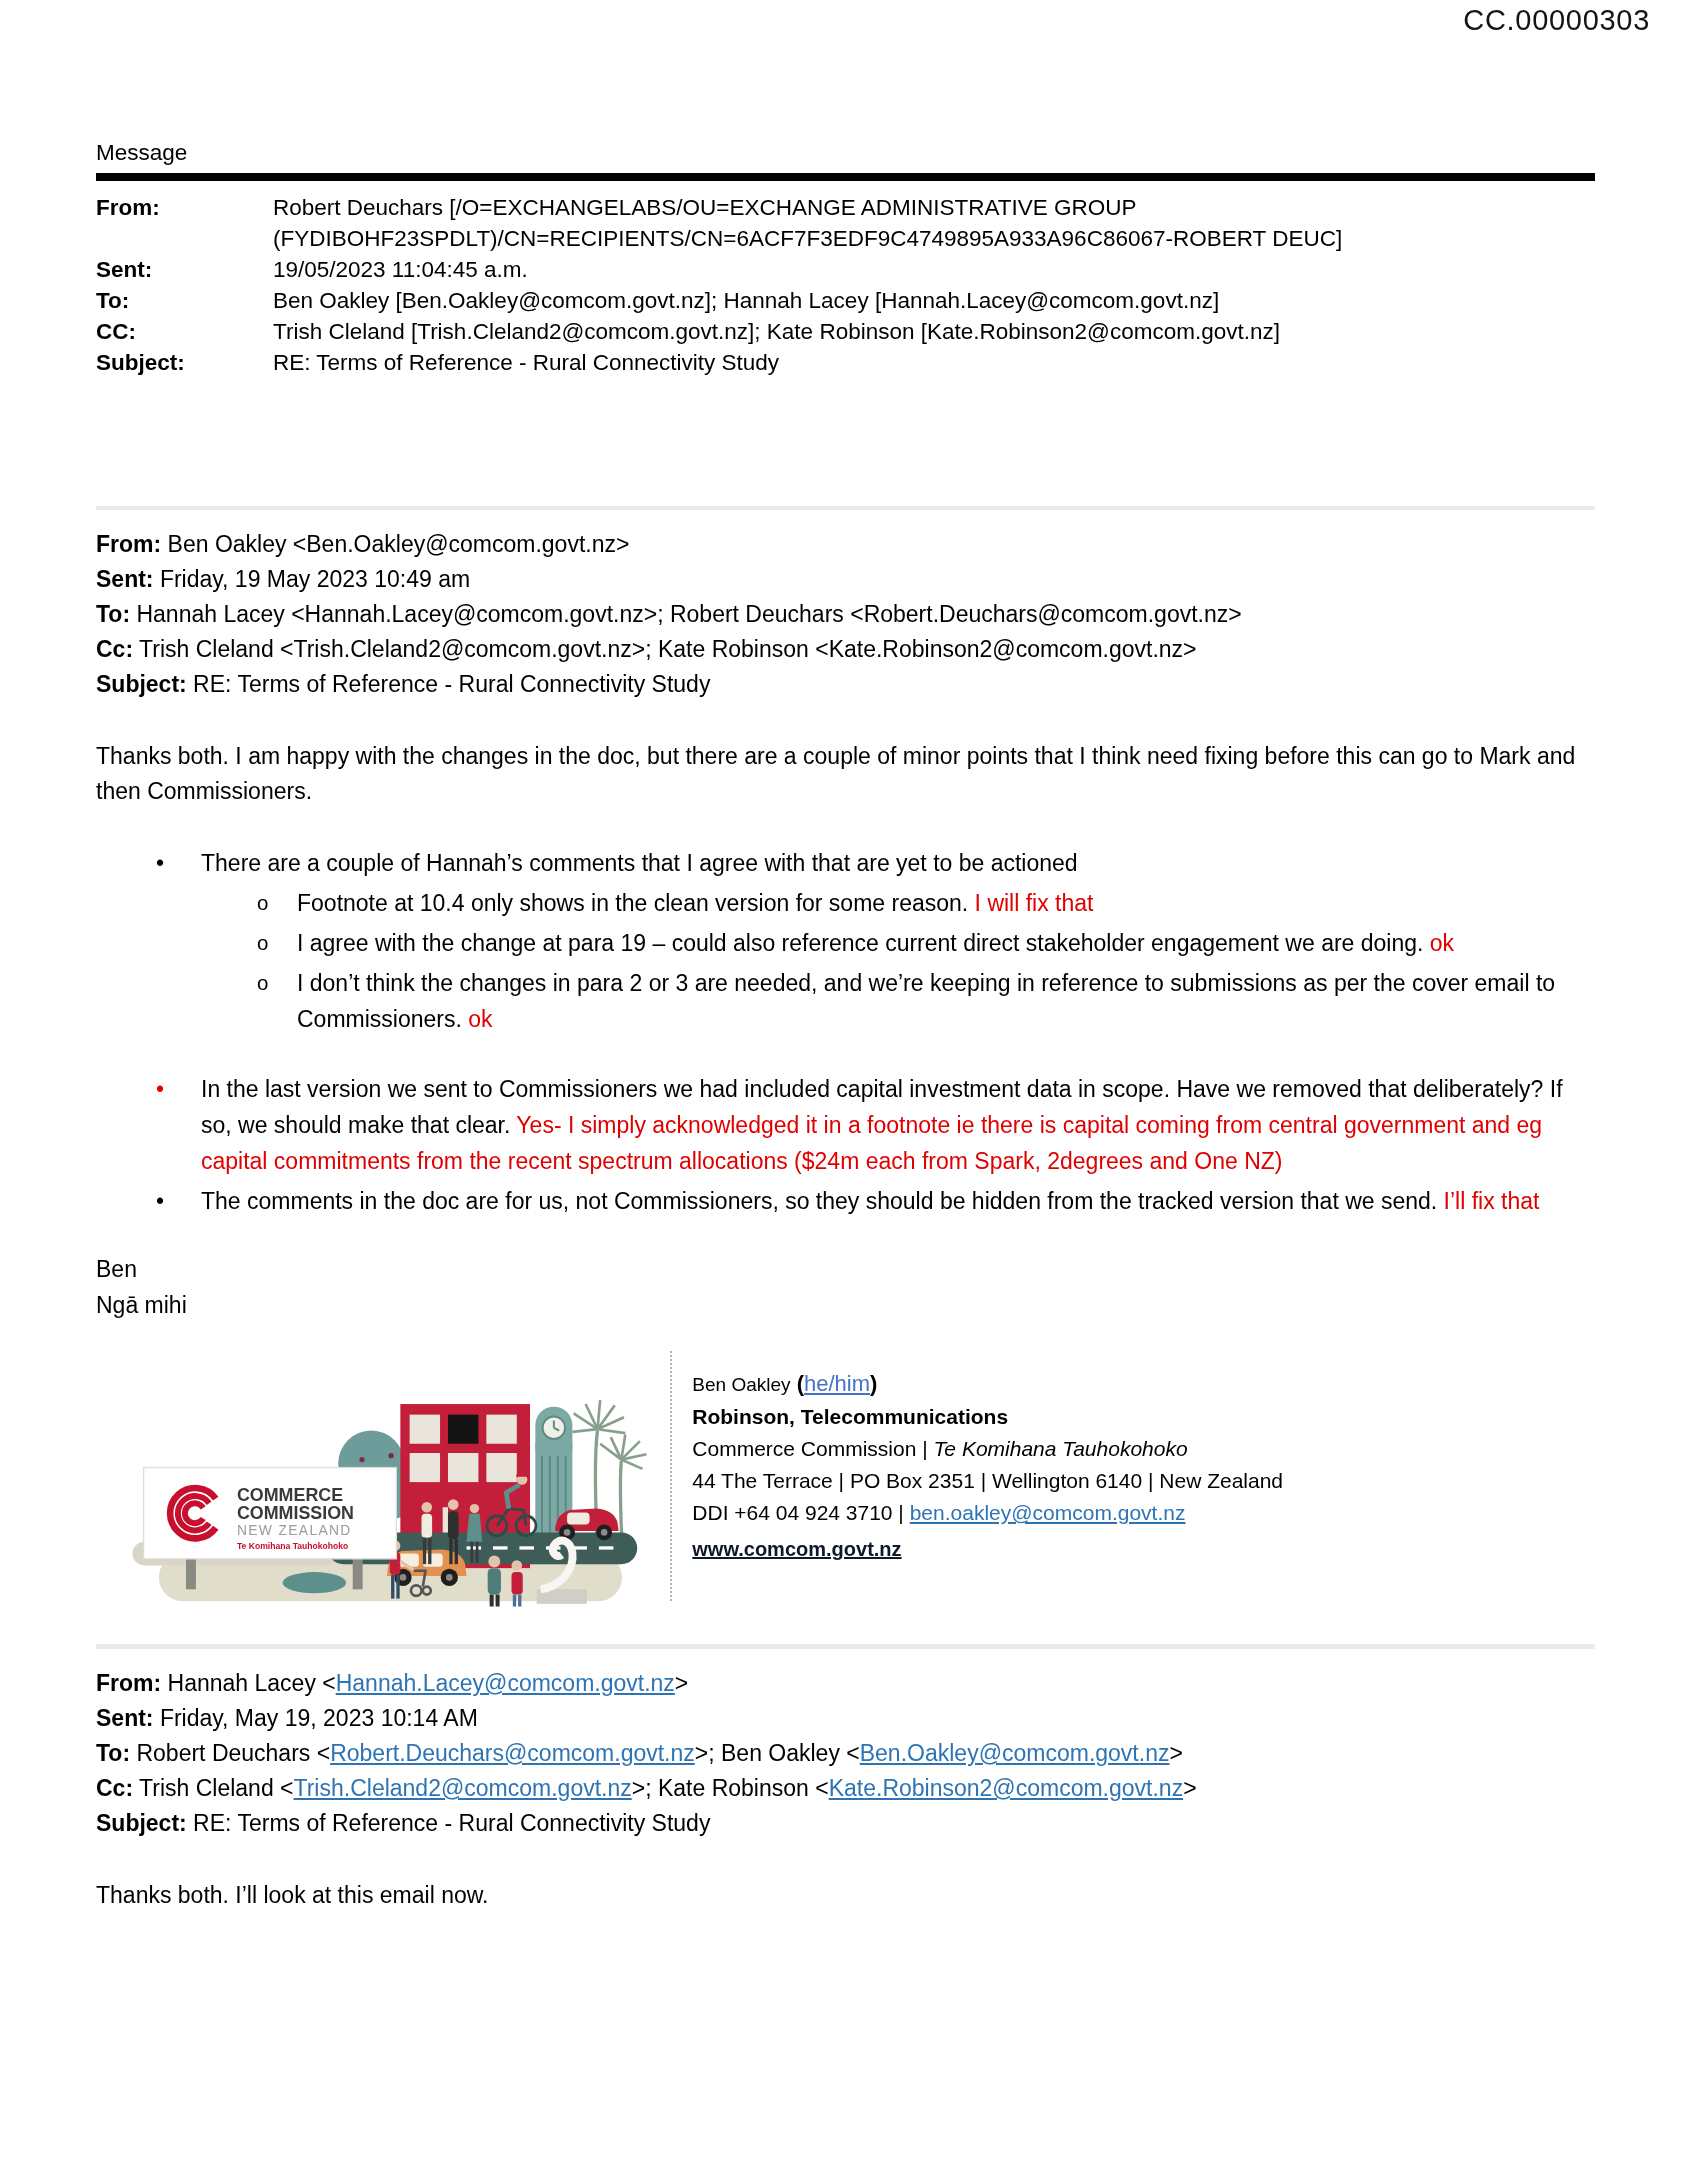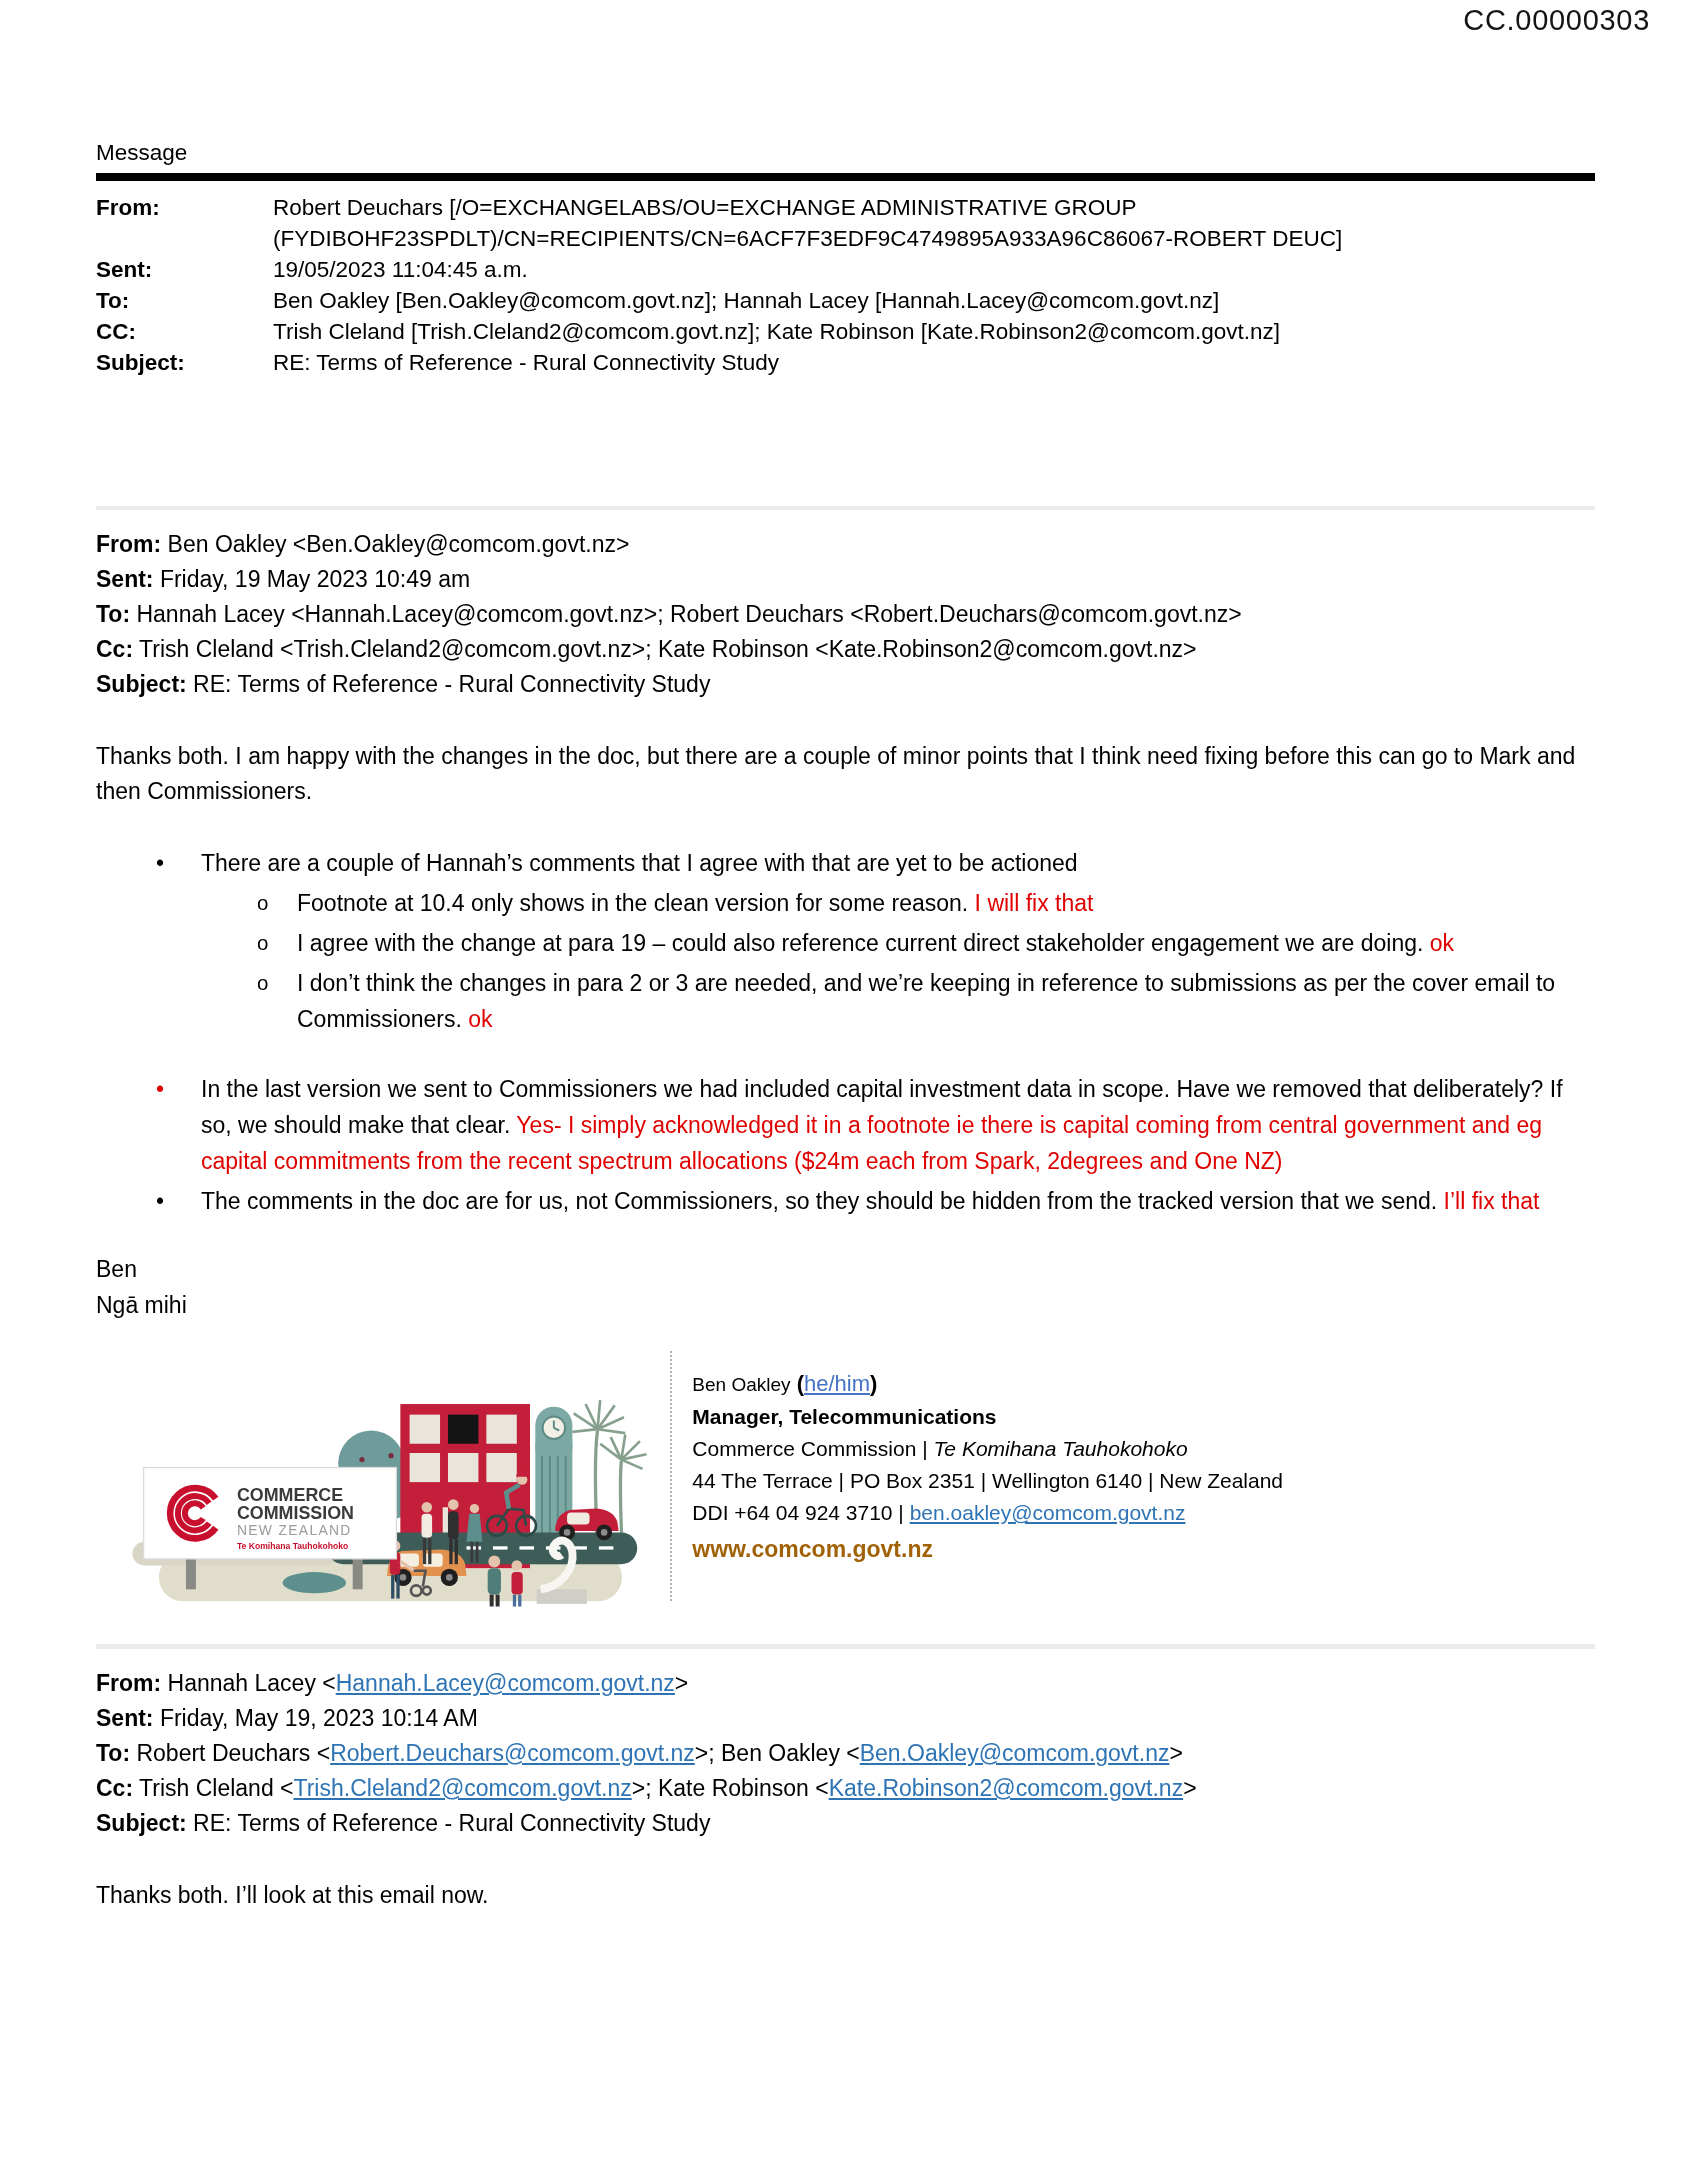--- a/index.html
+++ b/index.html
@@ -50,21 +50,21 @@
   .sig-row{margin-top:20px;display:flex;align-items:flex-start;}
   .sig-art{flex:none;width:569px;height:265px;}
   .sig-sep{flex:none;border-left:2.6px dotted #b5b5b5;height:250px;margin-left:5.3px;margin-top:8px;}
   .sig-text{margin-left:20px;margin-top:25px;font-size:21px;line-height:32px;}
   .sig-name{font-size:19px;font-weight:normal;}
   .sig-paren{font-size:22px;font-weight:bold;}
   .pronoun-link{color:#4472c4;text-decoration:underline;font-size:22px;font-weight:normal;}
   .sig-title{font-weight:bold;}
   .maori{font-style:italic;}
   .mail-link{color:#2e74b5;text-decoration:underline;}
-  .web-link{display:inline-block;margin-top:4px;font-size:23px;font-weight:bold;color:#a16207;}
+  .web-link{display:inline-block;margin-top:4px;font-size:20px;font-weight:bold;color:#0f172a;text-decoration:underline;}
   a{cursor:pointer;}
 </style>
 </head>
 <body>
 
 <div class="doc-id">CC.00000303</div>
 
 <div class="content">
 
   <div class="section-label">Message</div>
@@ -296,21 +296,21 @@
         <text x="213" y="311" font-size="13" font-weight="bold" fill="#c8102e" font-family="Liberation Sans, sans-serif">Te Komihana Tauhokohoko</text>
       </g>
     </svg>
 
     <div class="sig-sep"></div>
 
     <div class="sig-text">
       <div>
         <span class="sig-name">Ben Oakley</span><span class="sig-paren"> (</span><a class="pronoun-link">he/him</a><span class="sig-paren">)</span>
       </div>
-      <div class="sig-title">Manager, Telecommunications</div>
+      <div class="sig-title">Robinson, Telecommunications</div>
       <div>
         <span>Commerce Commission</span><span> | </span><span class="maori">Te Komihana Tauhokohoko</span>
       </div>
       <div>44 The Terrace | PO Box 2351 | Wellington 6140 | New Zealand</div>
       <div>
         <span>DDI +64 04 924 3710 | </span><a class="mail-link">ben.oakley@comcom.govt.nz</a>
       </div>
       <a class="web-link">www.comcom.govt.nz</a>
     </div>
   </div>

